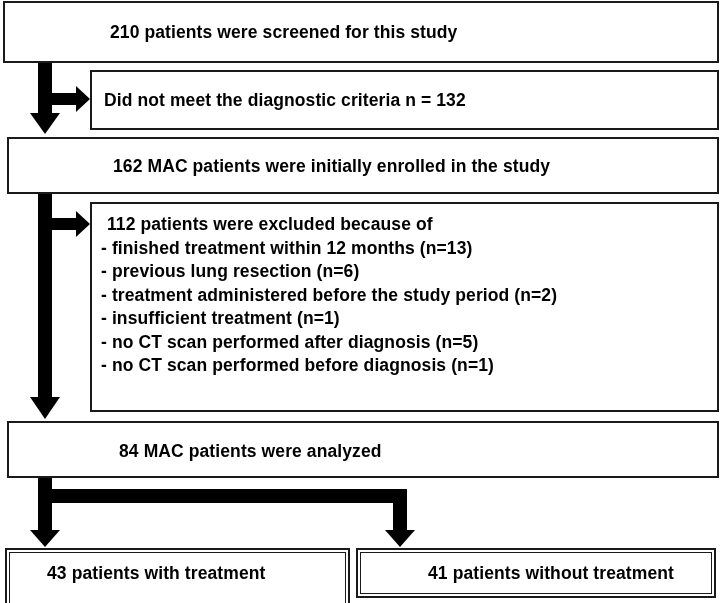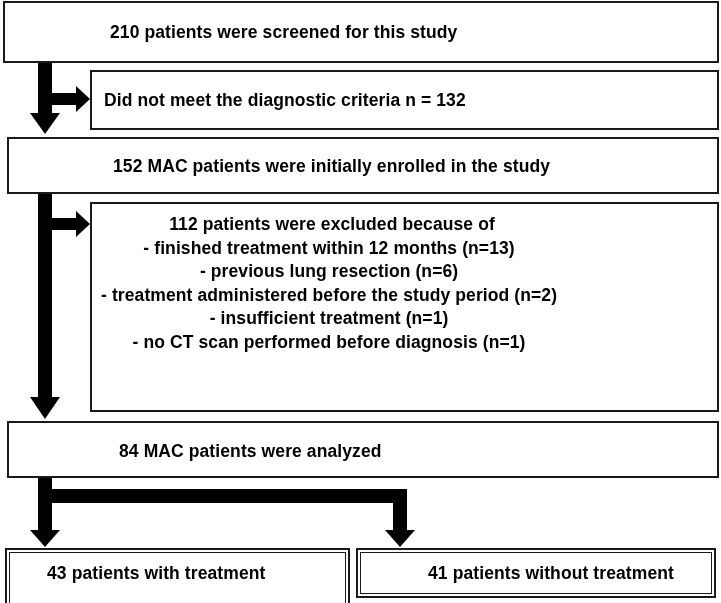--- a/index.html
+++ b/index.html
@@ -3,21 +3,21 @@
 <meta charset="utf-8">
 <style>
   html, body { margin: 0; padding: 0; background: #ffffff; }
   body { width: 721px; height: 603px; position: relative; overflow: hidden;
          font-family: "Liberation Sans", sans-serif; font-weight: bold; color: #000; }
   .box { position: absolute; box-sizing: border-box; border: 2px solid #1a1a1a; background: #fff; }
   .txt { position: absolute; font-size: 17.5px; line-height: 21px; white-space: nowrap; letter-spacing: 0.1px; }
   .dbl { position: absolute; box-sizing: border-box; border: 2px solid #1a1a1a; background: #fff; }
   .dbl::after { content: ""; position: absolute; left: 2px; top: 2px; right: 2px; bottom: 2px; border: 1.5px solid #1a1a1a; }
   svg.arrows { position: absolute; left: 0; top: 0; }
-  .list-line { display: block; text-align: center; }
+  .list-line { display: block; }
 </style>
 </head>
 <body>
 
 <svg class="arrows" width="721" height="603">
 
   <rect x="38" y="62" width="14" height="52" fill="#000"></rect>
   <polygon points="30,113 60,113 45,134" fill="#000"></polygon>
 
   <rect x="50" y="93" width="26" height="12" fill="#000"></rect>
@@ -38,30 +38,31 @@
 
 <div class="box" style="left:3px; top:1px; width:716px; height:62px;">
   <span class="txt" style="left:105px; top:19px;">210 patients were screened for this study</span>
 </div>
 
 <div class="box" style="left:90px; top:70px; width:629px; height:60px;">
   <span class="txt" style="left:12px; top:18px;">Did not meet the diagnostic criteria n = 132</span>
 </div>
 
 <div class="box" style="left:7px; top:137px; width:712px; height:57px;">
-  <span class="txt" style="left:104px; top:17px;">152 MAC patients were initially enrolled in the study</span>
+  <span class="txt" style="left:104px; top:17px;">162 MAC patients were initially enrolled in the study</span>
 </div>
 
 <div class="box" style="left:90px; top:202px; width:629px; height:210px;">
   <div class="txt" style="left:9px; top:9px; line-height:23.5px;">
     <span class="list-line" style="padding-left:6px;">112 patients were excluded because of</span>
     <span class="list-line">- finished treatment within 12 months (n=13)</span>
     <span class="list-line">- previous lung resection (n=6)</span>
     <span class="list-line">- treatment administered before the study period (n=2)</span>
     <span class="list-line">- insufficient treatment (n=1)</span>
+    <span class="list-line">- no CT scan performed after diagnosis (n=5)</span>
     <span class="list-line">- no CT scan performed before diagnosis (n=1)</span>
   </div>
 </div>
 
 <div class="box" style="left:7px; top:421px; width:712px; height:57px;">
   <span class="txt" style="left:110px; top:18px;">84 MAC patients were analyzed</span>
 </div>
 
 <div class="dbl" style="left:5px; top:548px; width:345px; height:65px;">
   <span class="txt" style="left:40px; top:13px; z-index:1;">43 patients with treatment</span>

